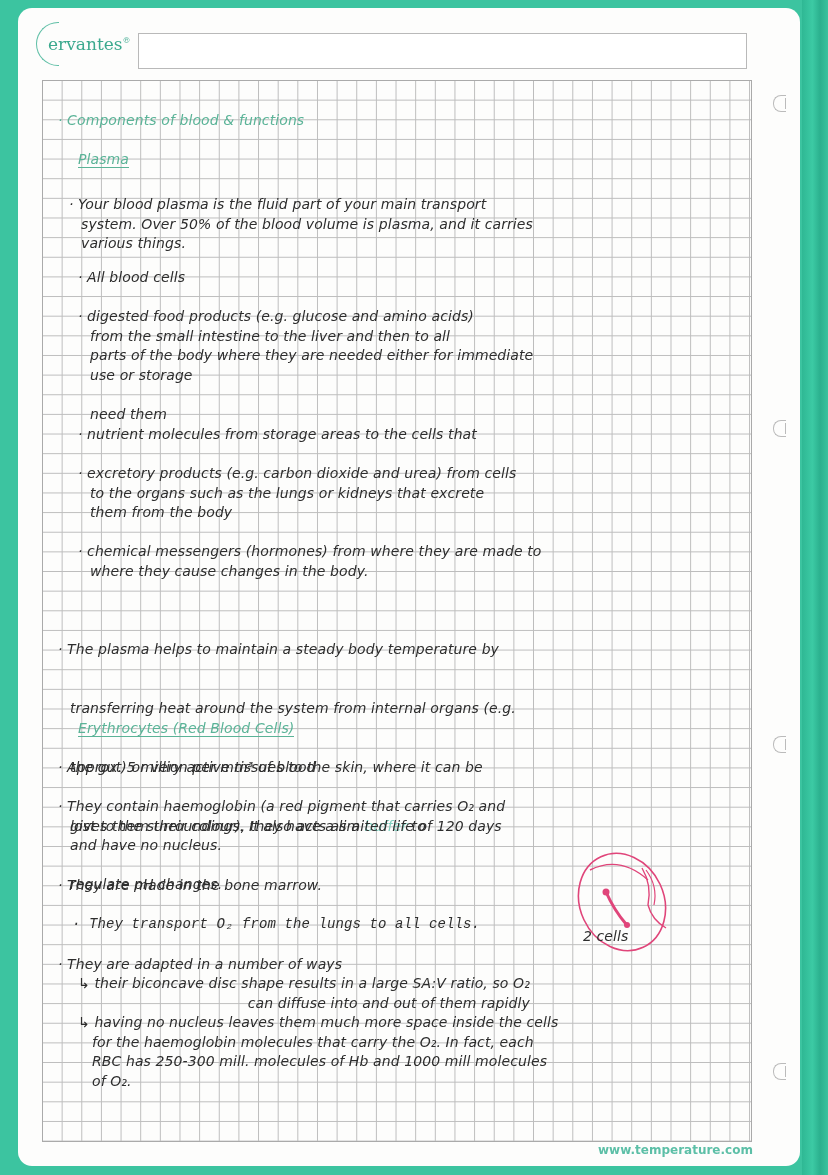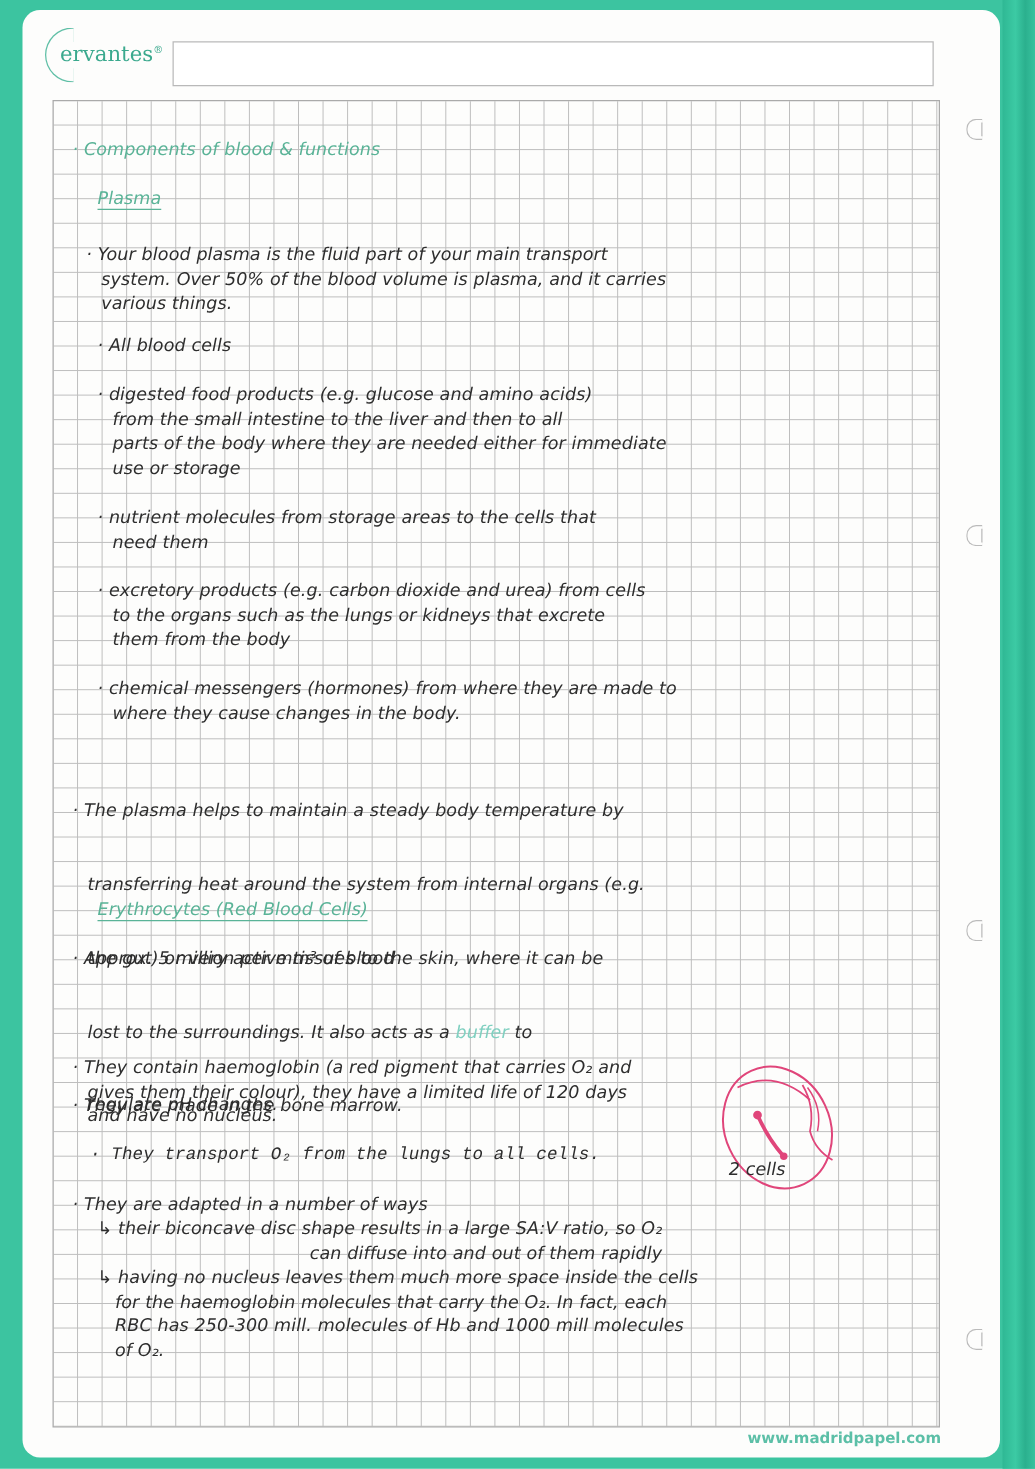--- a/index.html
+++ b/index.html
@@ -91,39 +91,39 @@
 <div class="hw green" style="left:58px; top:111px; font-size:14px;font-style:italic;">· Components of blood &amp; functions</div>
 
 <div class="hw green" style="left:78px; top:150px;"><span class="heading-u">Plasma</span></div>
 
 <div class="hw" style="left:58px; top:195px;margin-left:11px;"><div>· Your blood plasma is the fluid part of your main transport</div><div style="padding-left:12px">system. Over 50% of the blood volume is plasma, and it carries</div><div style="padding-left:12px">various things.</div></div>
 
 <div class="hw" style="left:78px; top:268px;"><div>· All blood cells</div></div>
 
 <div class="hw" style="left:78px; top:307px;"><div>· digested food products (e.g. glucose and amino acids)</div><div style="padding-left:12px">from the small intestine to the liver and then to all</div><div style="padding-left:12px">parts of the body where they are needed either for immediate</div><div style="padding-left:12px">use or storage</div></div>
 
-<div class="hw" style="left:78px; top:405px;"><div>· nutrient molecules from storage areas to the cells that</div><div style="padding-left:12px">need them</div></div>
+<div class="hw" style="left:78px; top:405px;"><div style="padding-left:12px">need them</div><div>· nutrient molecules from storage areas to the cells that</div></div>
 
 <div class="hw" style="left:78px; top:464px;"><div>· excretory products (e.g. carbon dioxide and urea) from cells</div><div style="padding-left:12px">to the organs such as the lungs or kidneys that excrete</div><div style="padding-left:12px">them from the body</div></div>
 
 <div class="hw" style="left:78px; top:542px;"><div>· chemical messengers (hormones) from where they are made to</div><div style="padding-left:12px">where they cause changes in the body.</div></div>
 
 <div class="hw" style="left:58px; top:601px;">
   <div>· The plasma helps to maintain a steady body temperature by</div>
   <div style="padding-left:12px">transferring heat around the system from internal organs (e.g.</div>
   <div style="padding-left:12px">the gut) or very active tissues to the skin, where it can be</div>
   <div style="padding-left:12px"><span>lost to the surroundings. It also acts as a </span><span class="buffer">buffer</span><span> to</span></div>
   <div style="padding-left:12px">regulate pH changes.</div>
 </div>
 
 <div class="hw green" style="left:78px; top:719px;"><span class="heading-u">Erythrocytes (Red Blood Cells)</span></div>
 
 <div class="hw" style="left:58px; top:758px;"><div>· Approx. 5 million per mm³ of blood</div></div>
 
-<div class="hw" style="left:58px; top:797px;margin-top:48px;"><div>· They contain haemoglobin (a red pigment that carries O₂ and</div><div style="padding-left:12px">gives them their colour), they have a limited life of 120 days</div><div style="padding-left:12px">and have no nucleus.</div></div>
+<div class="hw" style="left:58px; top:797px;"><div>· They contain haemoglobin (a red pigment that carries O₂ and</div><div style="padding-left:12px">gives them their colour), they have a limited life of 120 days</div><div style="padding-left:12px">and have no nucleus.</div></div>
 
 <div class="hw" style="left:58px; top:876px;text-align:center;"><div>· They are made in the bone marrow.</div></div>
 
 <div class="hw" style="left:72px; top:915px;font-family:Liberation Mono, monospace;"><div>· They transport O₂ from the lungs to all cells.</div></div>
 
 <div class="hw" style="left:58px; top:955px;"><div>· They are adapted in a number of ways</div></div>
 
 <div class="hw" style="left:78px; top:974px;text-align:right;"><div>↳ their biconcave disc shape results in a large SA:V ratio, so O₂</div><div style="padding-left:14px">can diffuse into and out of them rapidly</div></div>
 
 <div class="hw" style="left:78px; top:1013px;"><div>↳ having no nucleus leaves them much more space inside the cells</div><div style="padding-left:14px">for the haemoglobin molecules that carry the O₂. In fact, each</div><div style="padding-left:14px">RBC has 250-300 mill. molecules of Hb and 1000 mill molecules</div><div style="padding-left:14px">of O₂.</div></div>
@@ -132,13 +132,13 @@
   <ellipse cx="52" cy="52" rx="42" ry="50" transform="rotate(-25 52 52)" fill="none" stroke="#e0457a" stroke-width="1.6"></ellipse>
   <path d="M20 20 Q50 5 78 30" fill="none" stroke="#e0457a" stroke-width="1.4"></path>
   <path d="M72 18 Q82 35 78 55 Q82 70 96 78" fill="none" stroke="#e0457a" stroke-width="1.4"></path>
   <path d="M76 20 Q88 36 84 55" fill="none" stroke="#e0457a" stroke-width="1.2"></path>
   <path d="M36 42 Q44 60 56 74" fill="none" stroke="#e0457a" stroke-width="3" stroke-linecap="round"></path>
   <circle cx="36" cy="42" r="3.5" fill="#e0457a"></circle>
   <circle cx="57" cy="75" r="3" fill="#e0457a"></circle>
 </svg>
 <div class="hw" style="left:583px; top:927px;">2 cells</div>
 
-<div class="footer-url">www.madridpapel.com</div>
+<div class="footer-url">www.temperature.com</div>
 
 </body></html>

